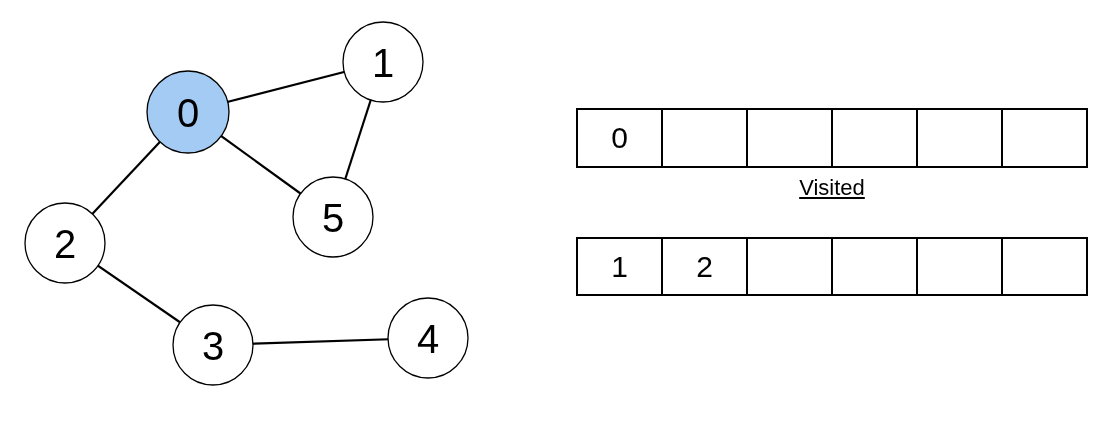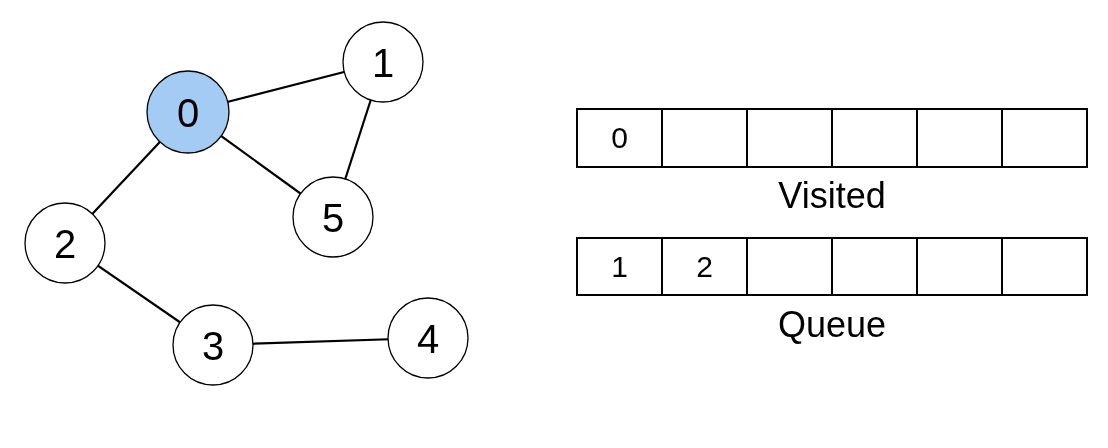--- a/index.html
+++ b/index.html
@@ -45,22 +45,23 @@
     justify-content: center;
     font-size: 30px;
     line-height: 1;
   }
   .cell:last-child { border-right: none; }
   .array-label {
     position: absolute;
     left: 576px;
     width: 512px;
     text-align: center;
-    font-size: 36px;
+    font-size: 22px;
     line-height: 1.15;
+    text-decoration: underline;
   }
   #visited-label { top: 175px; }
   #queue-label   { top: 304px; }
 </style>
 </head>
 <body>
 
 <div class="screen">
 
   <svg id="graph-svg" width="520" height="448" viewBox="0 0 520 448">
@@ -107,15 +108,14 @@
   <div class="array-label" id="visited-label">Visited</div>
 
   <div class="array-table" id="queue-table">
       <div class="cell">1</div>
       <div class="cell">2</div>
       <div class="cell"></div>
       <div class="cell"></div>
       <div class="cell"></div>
       <div class="cell"></div>
     </div>
-  <div class="array-label" id="queue-label">Queue</div>
 
 </div>
 
 </body></html>

